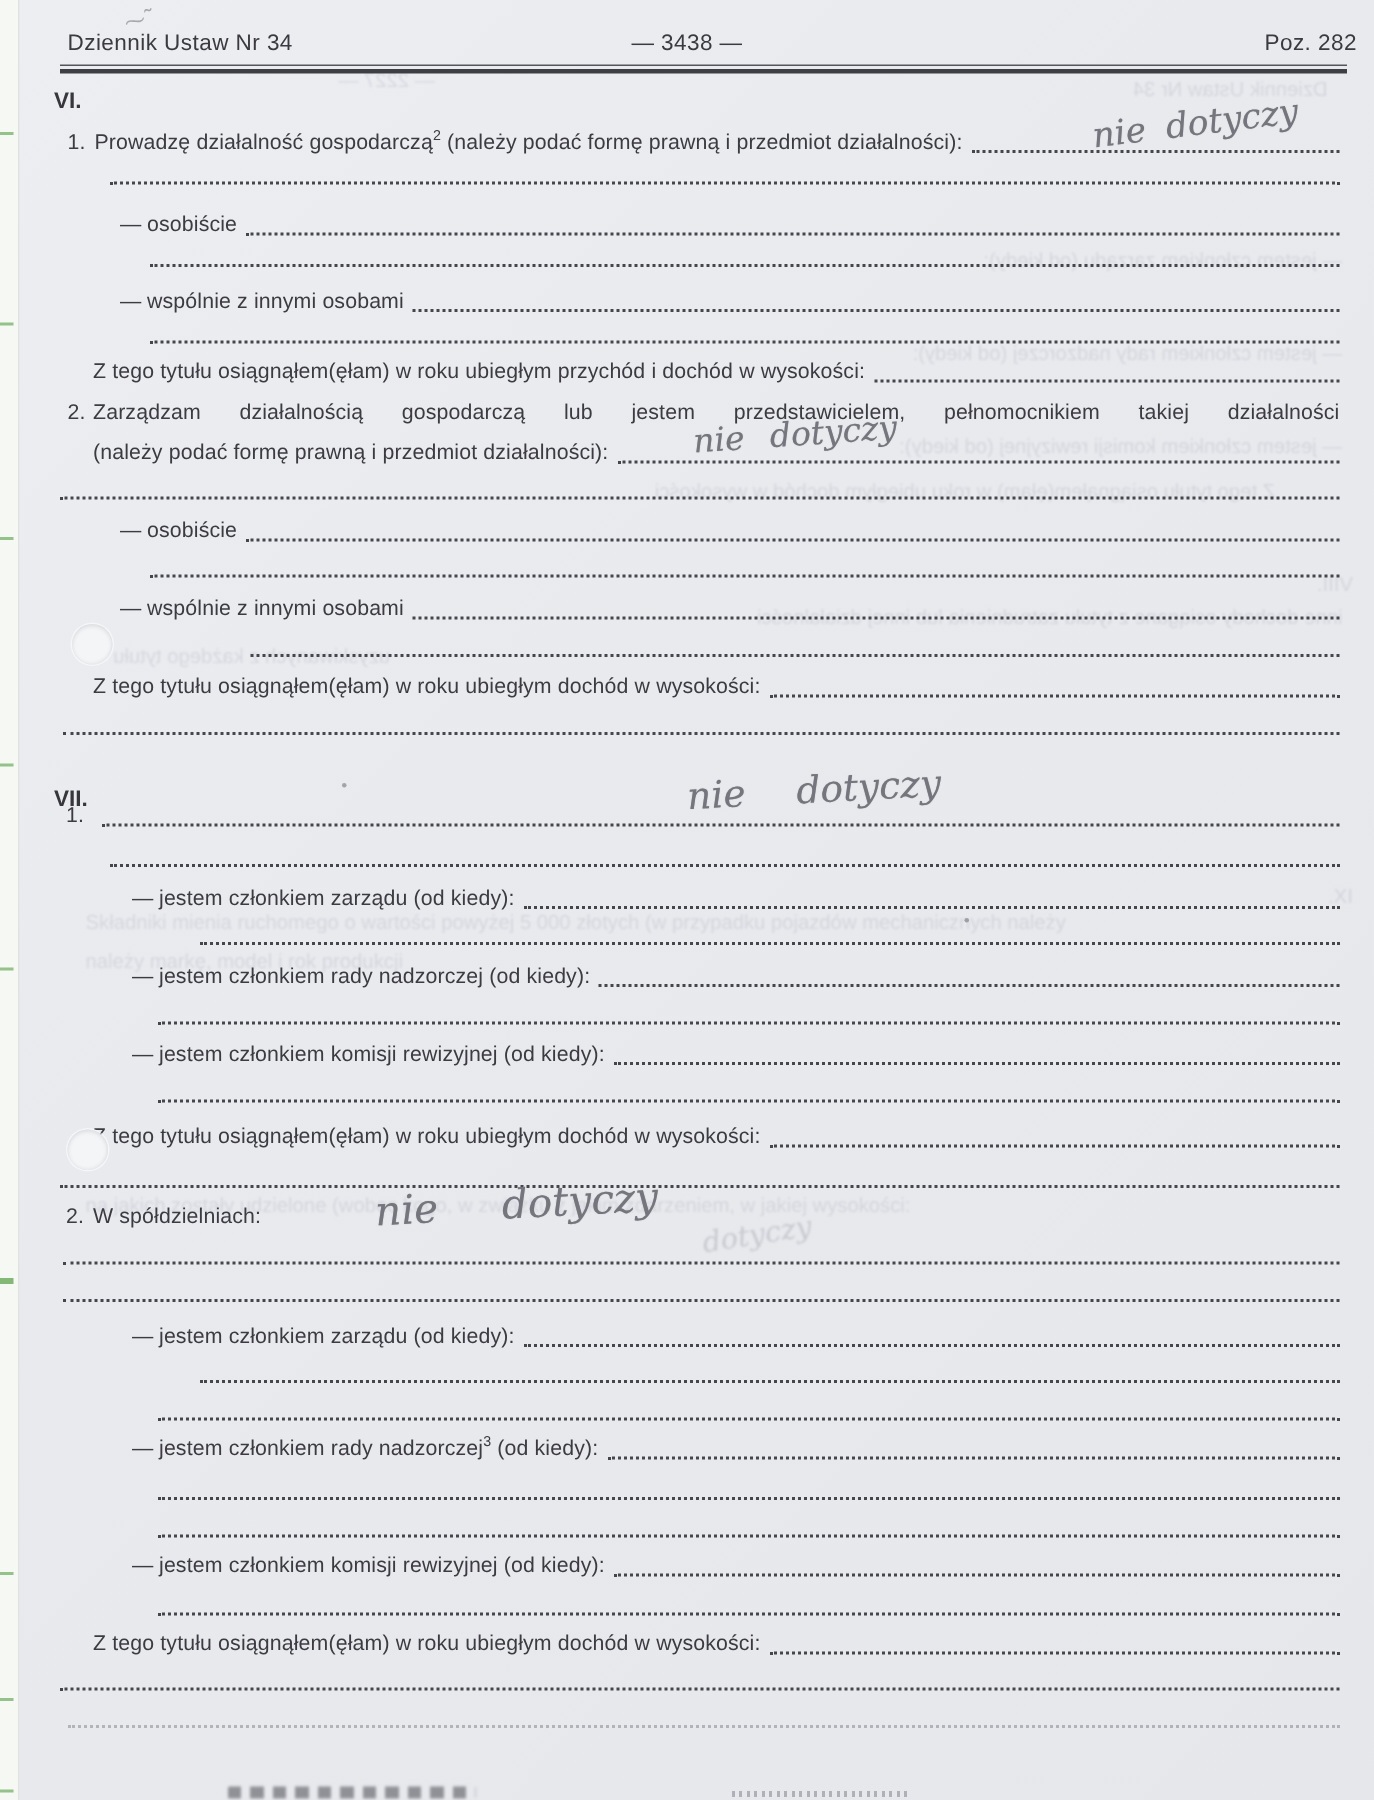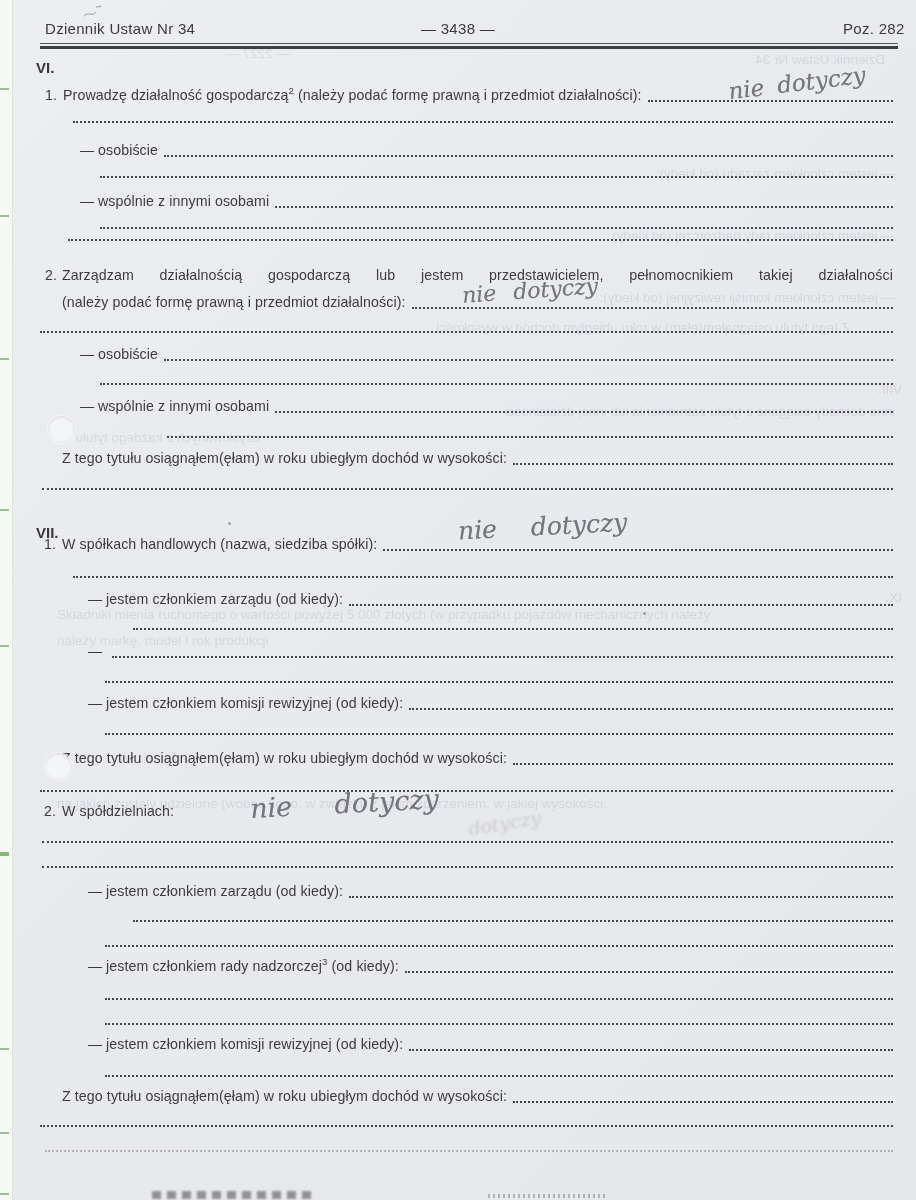--- a/index.html
+++ b/index.html
@@ -102,20 +102,21 @@
   <div class="dotline" style="top:176px;left:100px;width:793px"></div>
 
   <div class="row" style="top:192px;left:80px;width:813px">
     <span class="dash">—</span>
     <span>wspólnie z innymi osobami</span>
     <span class="lead"></span>
   </div>
   <div class="dotline" style="top:227px;left:100px;width:793px"></div>
 
   <div class="row" style="top:239px;left:62px;width:831px">
+    <span>Z tego tytułu osiągnąłem(ęłam) w roku ubiegłym przychód i dochód w wysokości:</span>
     <span class="lead"></span>
   </div>
 
   <div class="row" style="top:266px;left:45px;width:18px">
     <span class="n">2.</span>
   </div>
   <div class="just" style="top:266px;left:62px;width:831px">Zarządzam działalnością gospodarczą lub jestem przedstawicielem, pełnomocnikiem takiej działalności</div>
   <div class="row" style="top:293px;left:62px;width:831px">
     <span>(należy podać formę prawną i przedmiot działalności):</span>
     <span class="lead"></span>
@@ -142,35 +143,35 @@
     <span class="lead"></span>
   </div>
   <div class="dotline" style="top:488px;left:42px;width:851px"></div>
 
   <div class="sec" style="top:524px;left:36px">VII.</div>
   <div class="speck" style="top:522px;left:228px"></div>
   <div class="speck" style="top:612px;left:643px"></div>
 
   <div class="row" style="top:535px;left:44px;width:849px">
     <span class="n">1.</span>
-    <span>W spółkach handlowych (nazwa, siedziba spółki):</span>
     <span class="lead"></span>
   </div>
   <div class="hand" style="top:512px;left:458px;font-size:25px;word-spacing:26px;transform:rotate(-3deg)">nie dotyczy</div>
   <div class="dotline" style="top:576px;left:73px;width:820px"></div>
 
   <div class="row" style="top:590px;left:88px;width:805px">
     <span class="dash">—</span>
     <span>jestem członkiem zarządu (od kiedy):</span>
     <span class="lead"></span>
   </div>
   <div class="dotline" style="top:628px;left:133px;width:760px"></div>
 
   <div class="row" style="top:642px;left:88px;width:805px">
     <span class="dash">—</span>
+    <span>jestem członkiem rady nadzorczej (od kiedy):</span>
     <span class="lead"></span>
   </div>
   <div class="dotline" style="top:681px;left:105px;width:788px"></div>
 
   <div class="row" style="top:694px;left:88px;width:805px">
     <span class="dash">—</span>
     <span>jestem członkiem komisji rewizyjnej (od kiedy):</span>
     <span class="lead"></span>
   </div>
   <div class="dotline" style="top:733px;left:105px;width:788px"></div>

